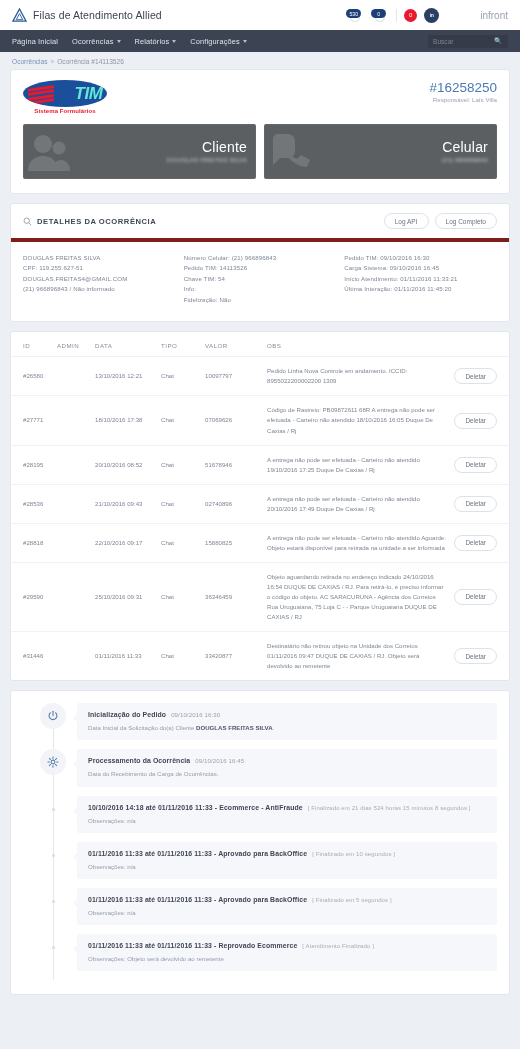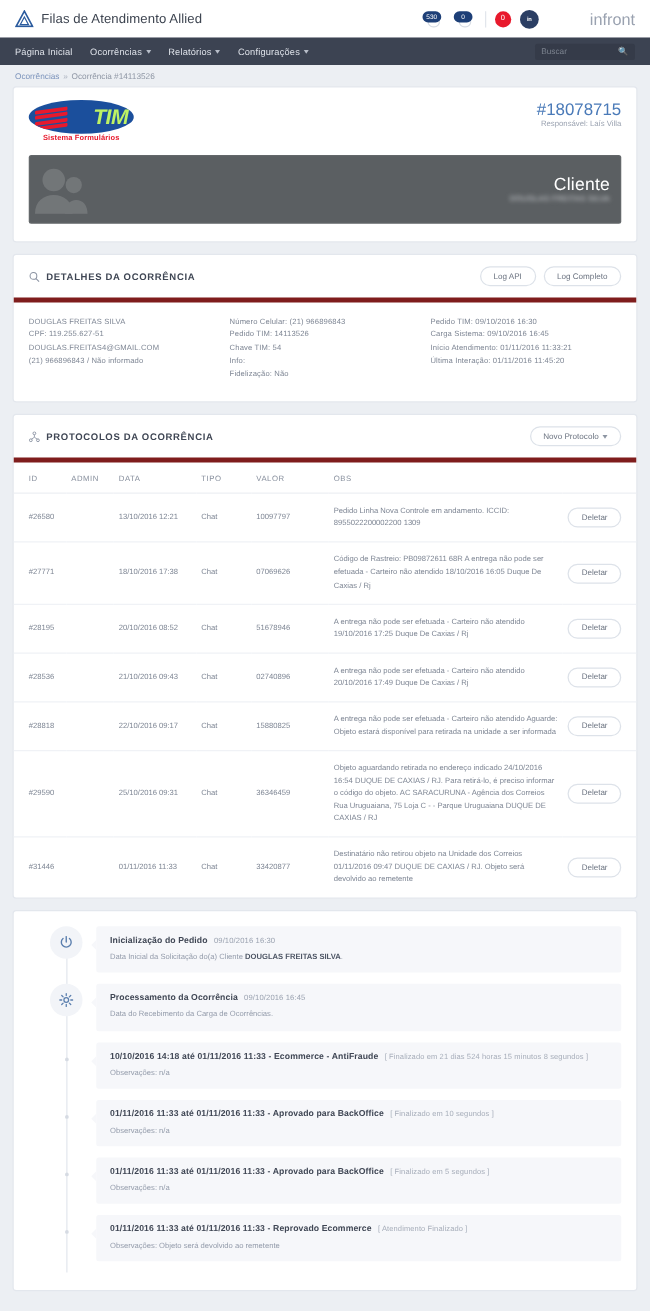--- a/index.html
+++ b/index.html
@@ -44,21 +44,21 @@
     background: #e8192c; color: #fff; font-size: 6px;
     display: flex; align-items: center; justify-content: center;
   }
   .divider-v { width: 1px; height: 13px; background: #e2e6ec; }
   .infront-mark {
     width: 15px; height: 15px; border-radius: 50%;
     background: #2b3e63; color: #fff; font-size: 4.6px;
     display: flex; align-items: center; justify-content: center;
     font-weight: bold; letter-spacing: -.2px;
   }
-  .infront-text { font-size: 13px; color: #9aa2b0; margin-left: 34px; }
+  .infront-text { font-size: 10px; color: #9aa2b0; margin-left: 34px; }
 
   
   .navbar {
     height: 22px; background: #3c4352;
     display: flex; align-items: center; padding: 0 12px;
     justify-content: space-between;
   }
   .nav-items { display: flex; align-items: center; gap: 14px; }
   .nav-item {
     font-size: 7.4px; color: #dfe3ea; letter-spacing: .15px;
@@ -122,21 +122,21 @@
   .tim-bars i {
     position: absolute; left: 0; width: 26px; height: 2.6px;
     background: #e8192c; display: block; border-radius: 1px;
     transform: skewY(-8deg);
   }
   .tim-bars i:nth-child(1) { top: 2px; }
   .tim-bars i:nth-child(2) { top: 6.5px; }
   .tim-bars i:nth-child(3) { top: 11px; }
   .tim-bars i:nth-child(4) { top: 15px; }
   .tim-word {
-    font-size: 17px; font-weight: bold; font-style: italic; color: #bef264;
+    font-size: 17px; font-weight: bold; font-style: italic; color: #5eead4;
     letter-spacing: -.5px; font-family: "Liberation Sans", sans-serif; margin-left: 20px;
   }
   .tim-sub {
     font-size: 6px; color: #e8192c; font-weight: bold; text-align: center;
     margin-top: 1px; letter-spacing: .1px;
   }
   .occ-id { text-align: right; }
   .occ-num { font-size: 13.5px; color: #4a7ab8; font-weight: normal; }
   .occ-resp { font-size: 6.2px; color: #9aa2b0; margin-top: 1px; }
 
@@ -302,38 +302,48 @@
                 <i></i>
                 <i></i>
                 <i></i>
                 <i></i>
               </span>
             <span class="tim-word">TIM</span>
           </div>
           <div class="tim-sub">Sistema Formulários</div>
         </div>
         <div class="occ-id">
-          <div class="occ-num">#18078715</div>
+          <div class="occ-num">#16258250</div>
           <div class="occ-resp">Responsável: Laís Villa</div>
         </div>
       </div>
 
       <div class="tiles">
         <div class="tile">
           <span class="tile-bg">
             <svg width="58" height="42" viewBox="0 0 58 42">
                 <circle cx="18" cy="13" r="9" fill="#fff"></circle>
                 <circle cx="34" cy="17" r="6.5" fill="#fff"></circle>
                 <path d="M3 40c0-10 7-15 15-15s15 5 15 15z" fill="#fff"></path>
                 <path d="M27 40c0-7 4-11 9-11s9 4 9 11z" fill="#fff"></path>
               </svg>
           </span>
           <span class="tile-label">Cliente</span>
           <span class="tile-value redacted">DOUGLAS FREITAS SILVA</span>
         </div>
+        <div class="tile">
+          <span class="tile-bg">
+            <svg width="48" height="44" viewBox="0 0 48 44">
+                <path d="M10 4h12a7 7 0 017 7v10a7 7 0 01-7 7H14l-7 7V11a7 7 0 013-7z" fill="#fff"></path>
+                <path d="M16 14c3 7 8 12 15 15l4-4 9 5-3 7c-12 0-25-13-25-25l7-3z" fill="#fff"></path>
+              </svg>
+          </span>
+          <span class="tile-label">Celular</span>
+          <span class="tile-value redacted">(21) 966896843</span>
+        </div>
       </div>
     </div>
   </div>
 
   <div class="card">
     <div class="card-head">
       <div class="card-title">
         <span class="ico">
           <svg viewBox="0 0 12 12">
               <circle cx="5" cy="5" r="3.6" fill="none" stroke="currentColor" stroke-width="1.1"></circle>
@@ -364,36 +374,20 @@
       <div class="details-col">
         <p>Pedido TIM: 09/10/2016 16:30</p>
         <p>Carga Sistema: 09/10/2016 16:45</p>
         <p>Início Atendimento: 01/11/2016 11:33:21</p>
         <p>Última Interação: 01/11/2016 11:45:20</p>
       </div>
     </div>
   </div>
 
   <div class="card">
-    <div class="card-head">
-      <div class="card-title">
-        <span class="ico">
-          <svg viewBox="0 0 12 12">
-              <circle cx="6" cy="2.2" r="1.5" fill="none" stroke="currentColor" stroke-width="1"></circle>
-              <circle cx="2.2" cy="9.6" r="1.5" fill="none" stroke="currentColor" stroke-width="1"></circle>
-              <circle cx="9.8" cy="9.6" r="1.5" fill="none" stroke="currentColor" stroke-width="1"></circle>
-              <path d="M6 3.8v2.6M6 6.4L2.8 8.5M6 6.4l3.2 2.1" stroke="currentColor" stroke-width=".9" fill="none"></path>
-            </svg>
-        </span>
-        <span>PROTOCOLOS DA OCORRÊNCIA</span>
-      </div>
-      <button class="pill-btn">
-        <span>Novo Protocolo</span><i class="caret"></i>
-      </button>
-    </div>
     <table class="ptable">
       <thead>
         <tr>
           <th class="col-id">ID</th>
           <th class="col-admin">ADMIN</th>
           <th class="col-data">DATA</th>
           <th class="col-tipo">TIPO</th>
           <th class="col-valor">VALOR</th>
           <th class="col-obs">OBS</th>
           <th class="col-act"></th>

